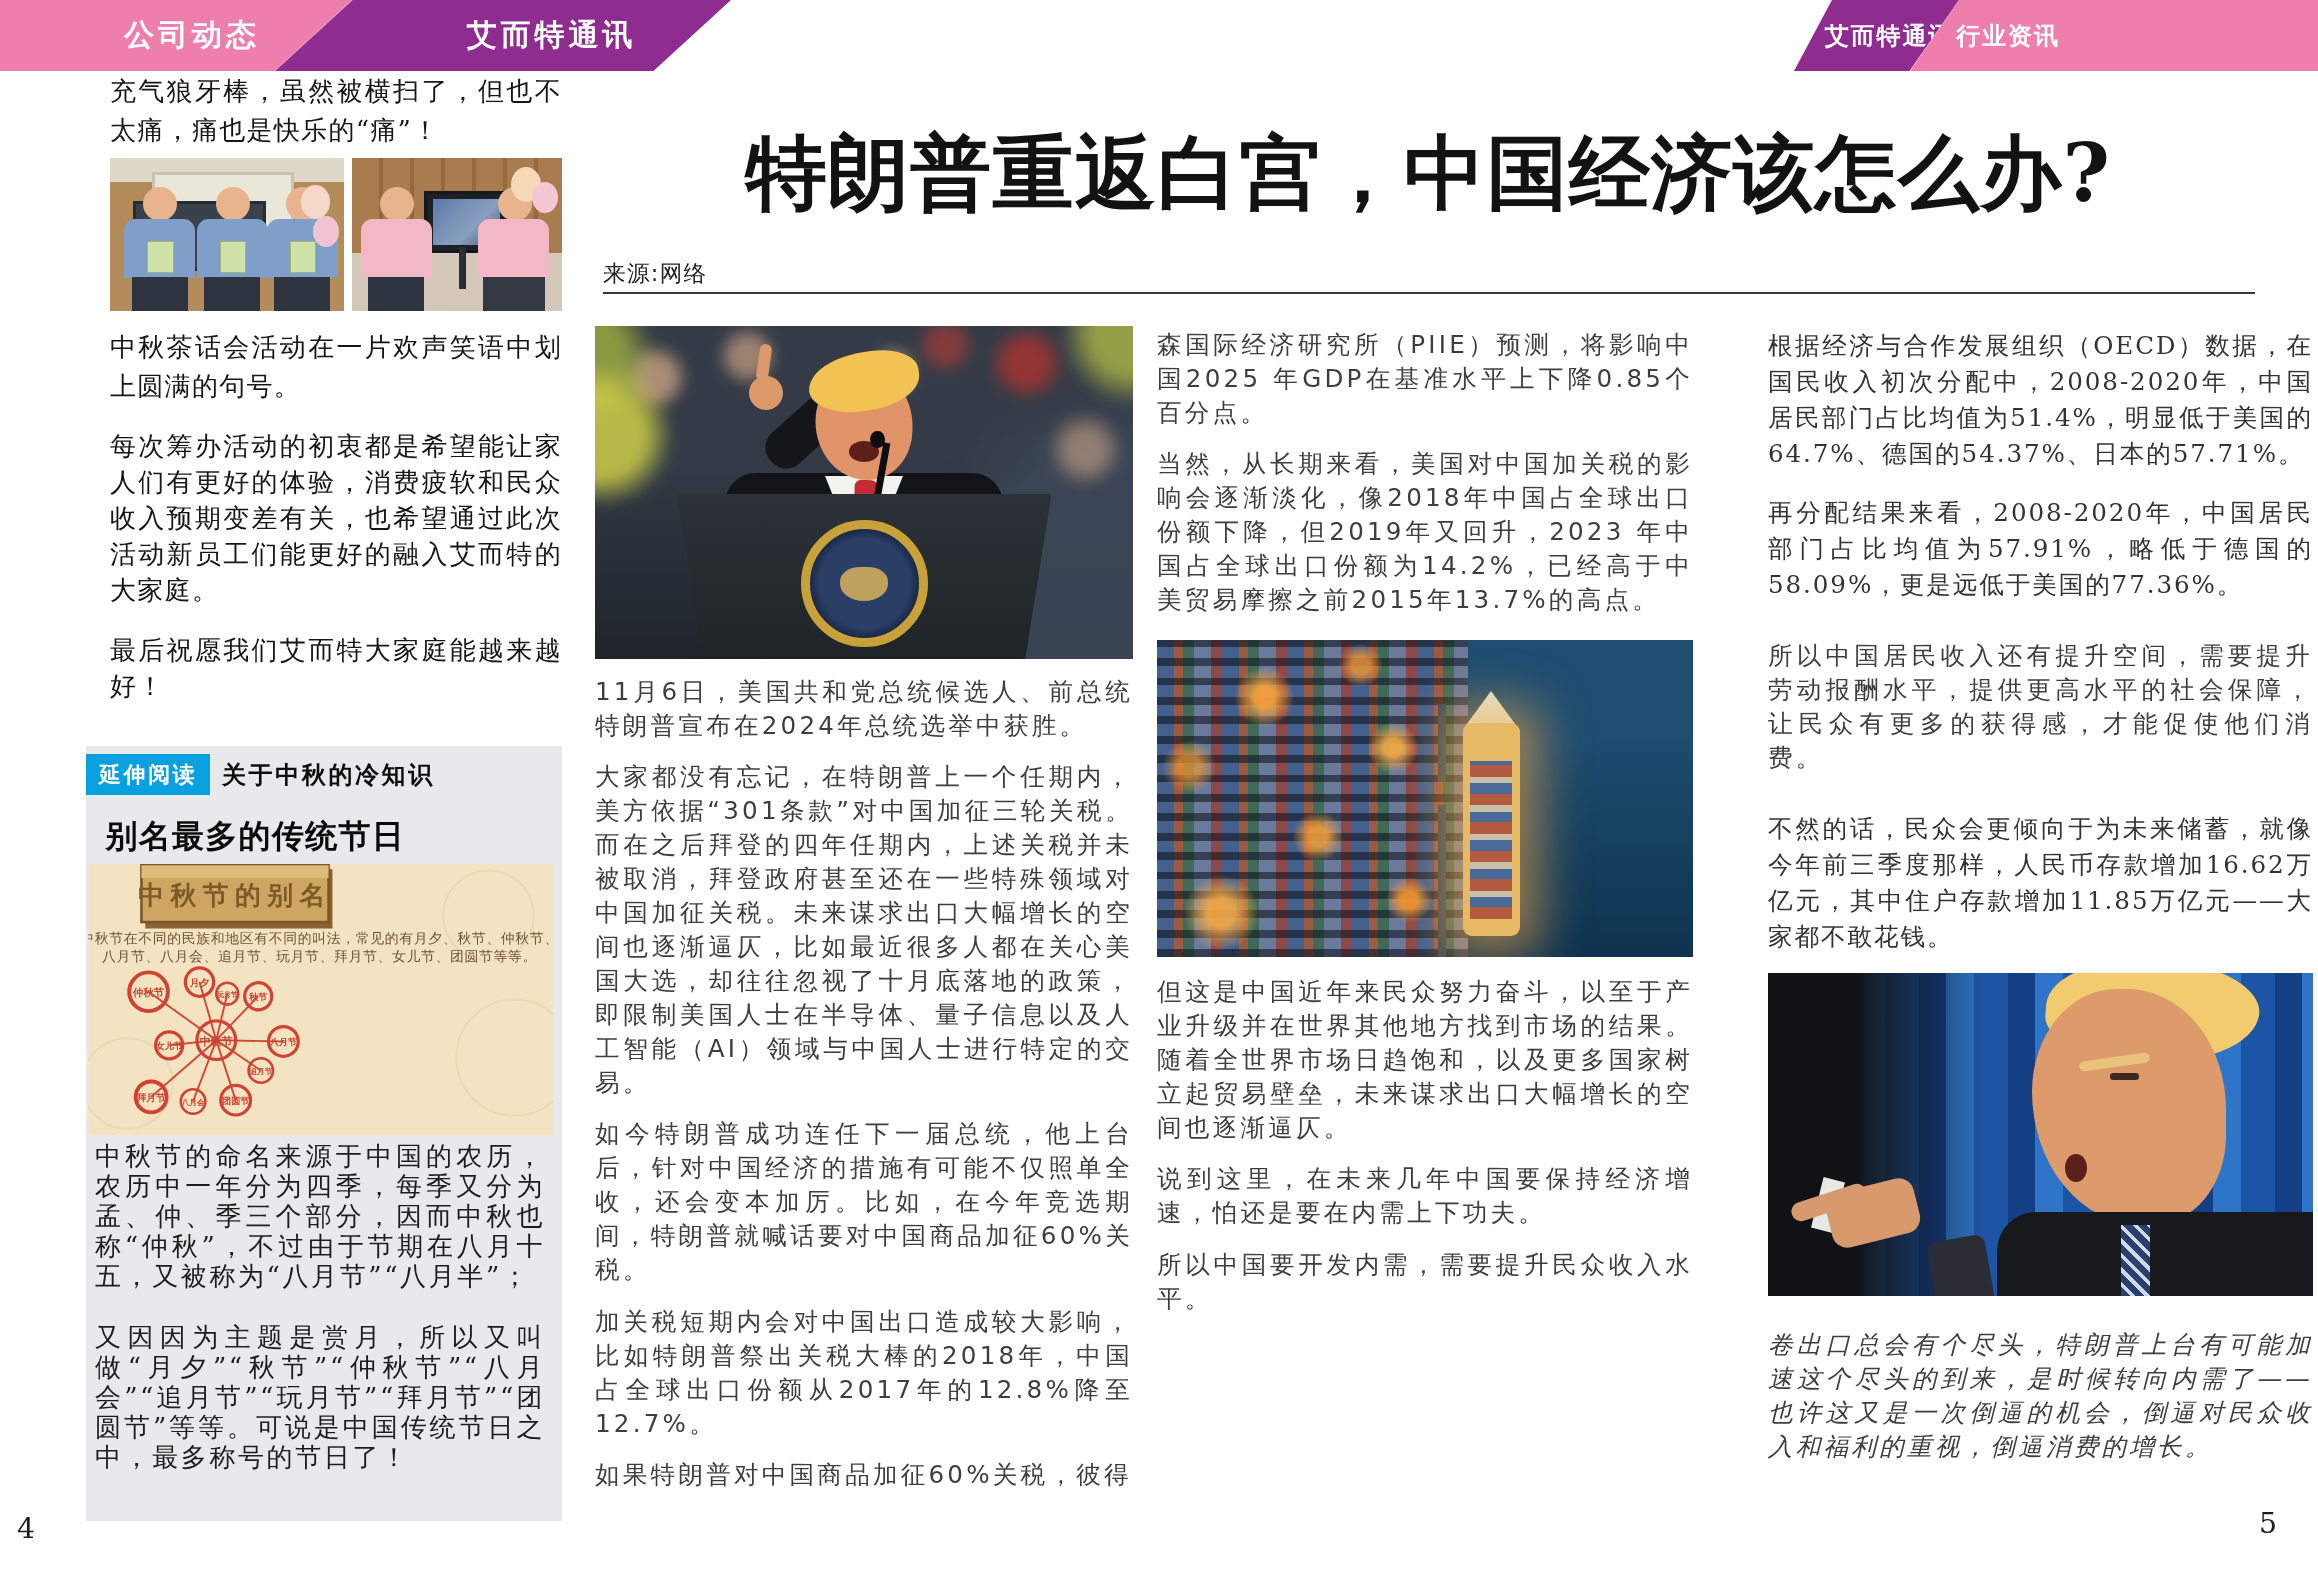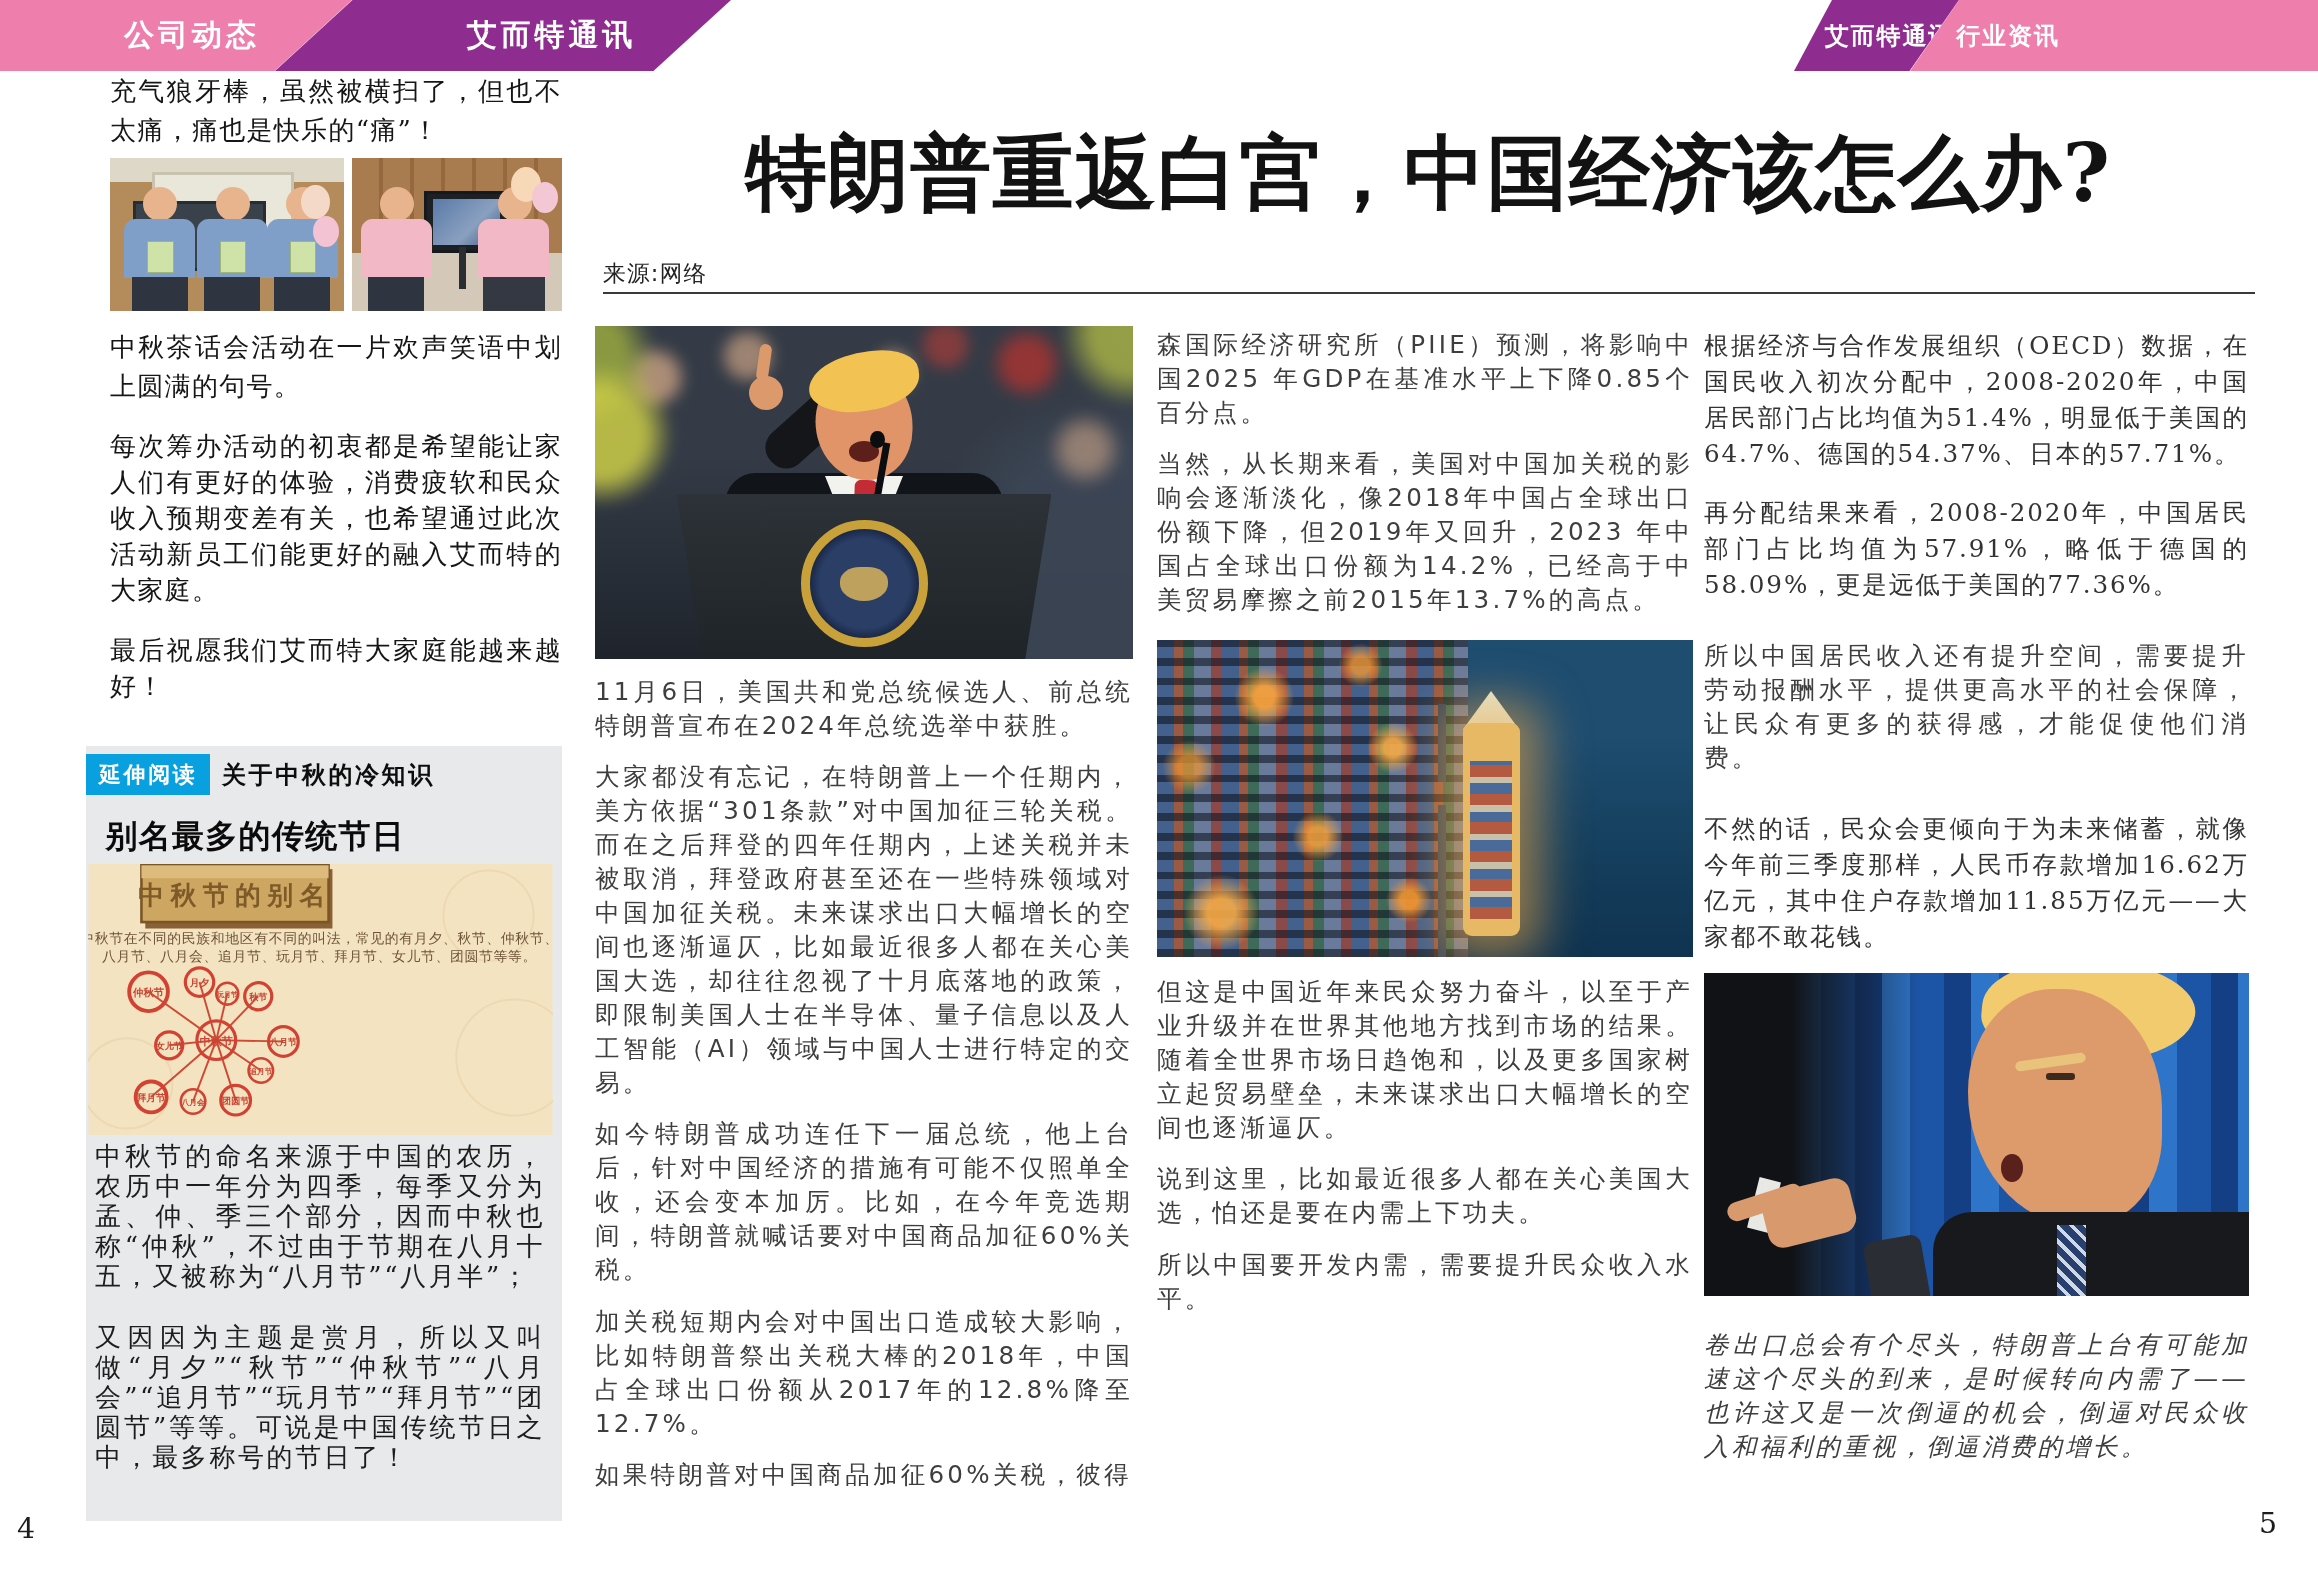--- a/index.html
+++ b/index.html
@@ -61,21 +61,21 @@
   
   .art-title{position:absolute;left:595px;top:120px;width:1667px;margin:0;text-align:center;padding-right:110px;
              font-family:"DejaVu Serif","Liberation Serif",serif;font-weight:bold;font-size:81px;
              letter-spacing:1.3px;color:#121212;}
   .art-source{position:absolute;left:603px;top:258px;font-size:22.6px;letter-spacing:1.3px;color:#222;}
   .art-rule{position:absolute;left:603px;top:292px;width:1652px;height:1.9px;background:#3a3a3a;}
 
   .col{position:absolute;top:326px;}
   .col2{left:595px;width:538px;}
   .col3{left:1157px;top:328px;width:536px;}
-  .col4{left:1704px;top:328px;width:545px;}
+  .col4{left:1768px;top:328px;width:545px;}
   .p{margin:0 0 17.4px 0;font-size:24.6px;line-height:34px;letter-spacing:3.2px;color:#3e3e3e;
      text-align:justify;text-justify:inter-character;}
   .p.serif{font-family:"DejaVu Serif","Liberation Serif",serif;line-height:36px;letter-spacing:1.9px;color:#333;}
   .mt36{margin-top:23px;} .mt56{margin-top:36px;} .mt44{margin-top:32px;font-style:italic;}
 
   
   .aphoto{position:relative;overflow:hidden;}
   .trump1{width:538px;height:333px;background:#252a33;margin-bottom:15.5px;}
   .t1-bg{position:absolute;inset:-4%;filter:blur(5.8px);background:
      radial-gradient(circle at 5% 34%,rgba(204,205,70,.85) 0 7%,transparent 12%),
@@ -328,21 +328,21 @@
       <div class="port-sea"></div>
       <div class="port-crane" style="left:52.5%;top:20%;"></div>
       <div class="port-crane" style="left:52.5%;top:52%;"></div>
       <div class="port-crane" style="left:52.5%;top:76%;"></div>
       <div class="port-bow"></div>
       <div class="port-ship">
           <div class="port-deck"></div>
         </div>
     </div>
     <p class="p" style="margin-top:17.4px;">但这是中国近年来民众努力奋斗，以至于产业升级并在世界其他地方找到市场的结果。随着全世界市场日趋饱和，以及更多国家树立起贸易壁垒，未来谋求出口大幅增长的空间也逐渐逼仄。</p>
-    <p class="p">说到这里，比如最近很多人都在关心美国大选，怕还是要在内需上下功夫。</p>
+    <p class="p">说到这里，在未来几年中国要保持经济增速，怕还是要在内需上下功夫。</p>
     <p class="p">所以中国要开发内需，需要提升民众收入水平。</p>
   </div>
 
   <div class="col col4">
     <p class="p serif">根据经济与合作发展组织（OECD）数据，在国民收入初次分配中，2008-2020年，中国居民部门占比均值为51.4%，明显低于美国的64.7%、德国的54.37%、日本的57.71%。</p>
     <p class="p serif mt36">再分配结果来看，2008-2020年，中国居民部门占比均值为57.91%，略低于德国的58.09%，更是远低于美国的77.36%。</p>
     <p class="p mt56">所以中国居民收入还有提升空间，需要提升劳动报酬水平，提供更高水平的社会保障，让民众有更多的获得感，才能促使他们消费。</p>
     <p class="p serif mt56">不然的话，民众会更倾向于为未来储蓄，就像今年前三季度那样，人民币存款增加16.62万亿元，其中住户存款增加11.85万亿元——大家都不敢花钱。</p>
     <div class="aphoto trump2">
       <div class="t2-hair"></div>

